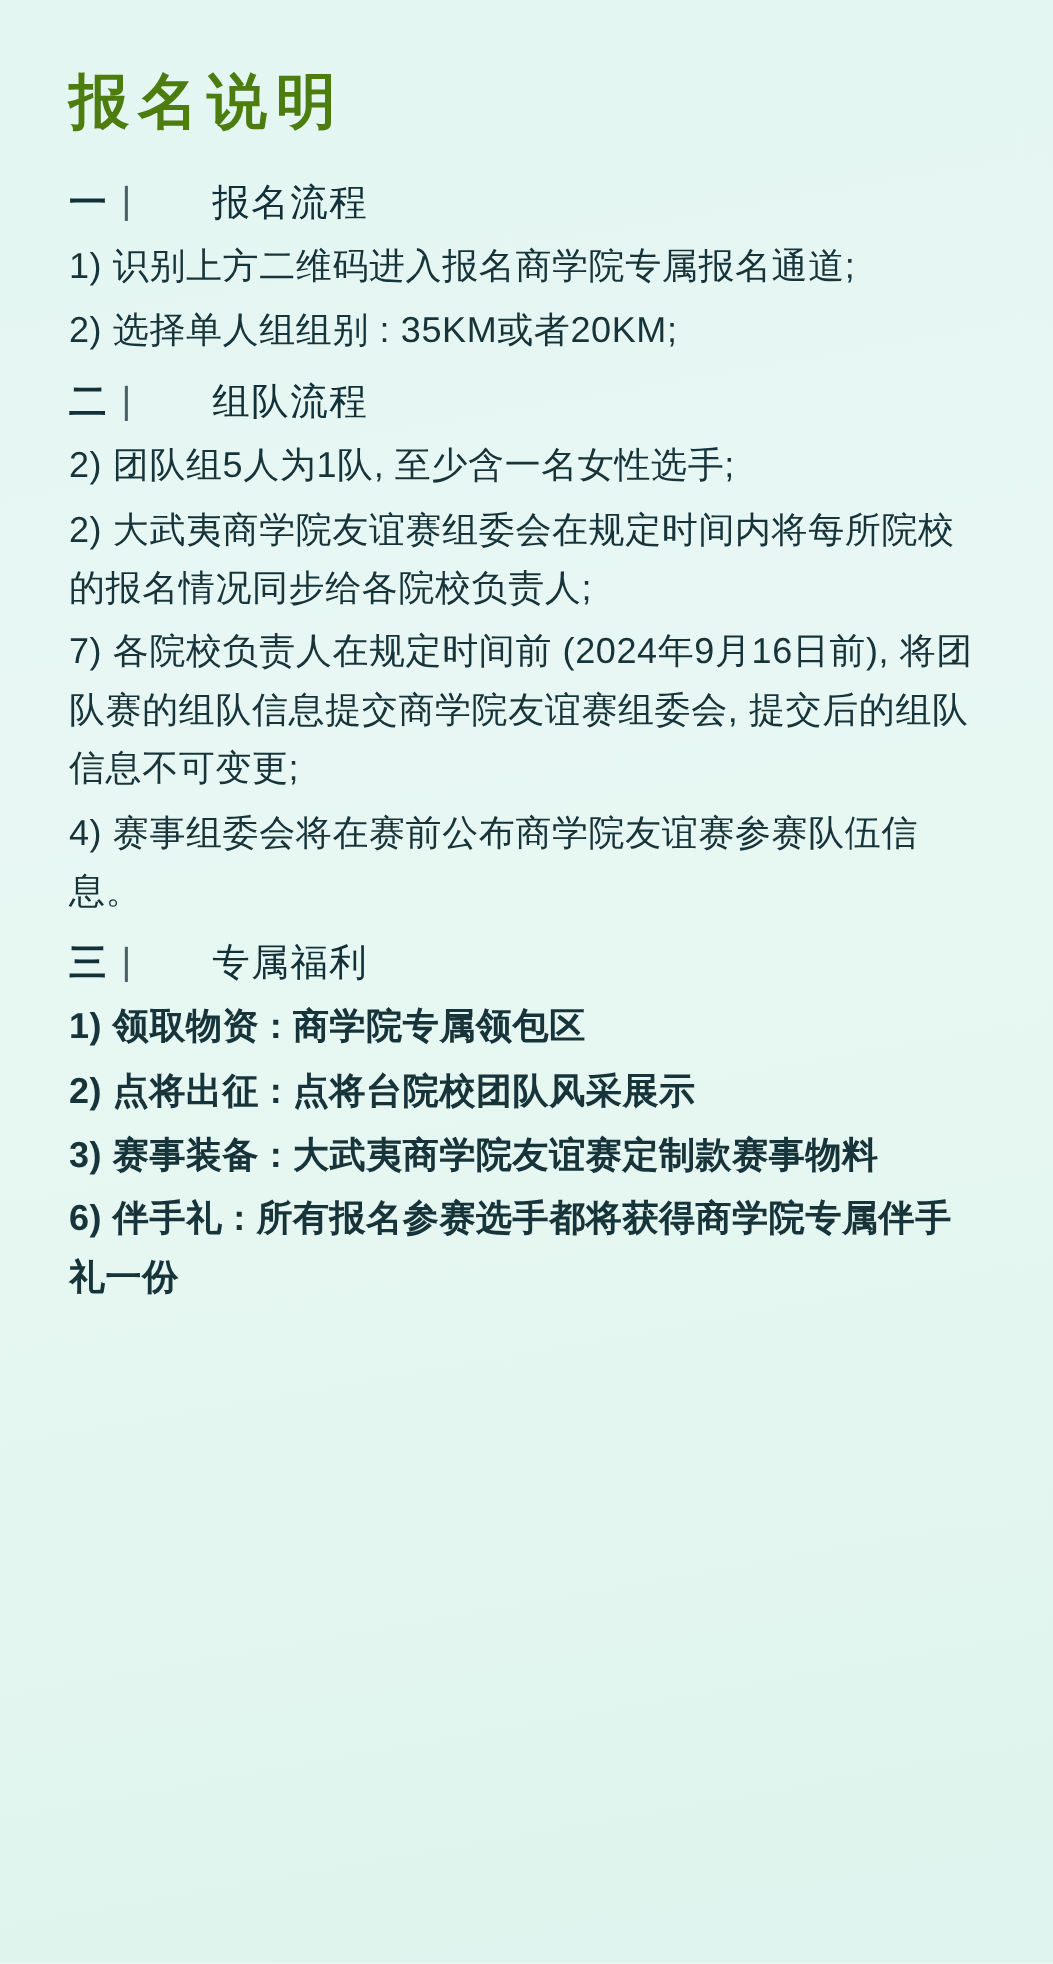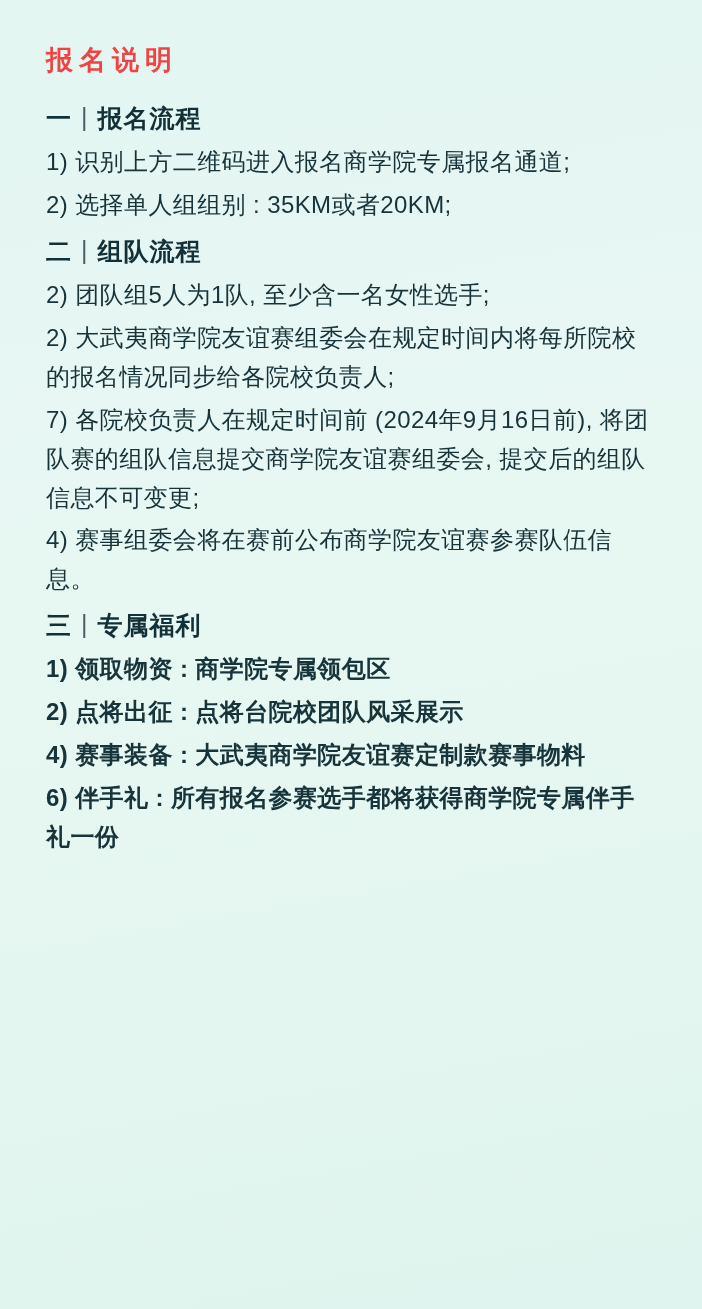--- a/index.html
+++ b/index.html
@@ -12,23 +12,23 @@
     background: linear-gradient(170deg, #e3f6f2 0%, #e8f7f3 35%, #e6f7f1 60%, #dff4ee 100%);
     font-family: "Liberation Sans", "DejaVu Sans", sans-serif;
     color: #17343a;
     -webkit-font-smoothing: antialiased;
   }
   .page {
     padding: 36px 46px 30px 46px;
     box-sizing: border-box;
   }
   .page-title {
-    font-size: 27px;
+    font-size: 40px;
     font-weight: bold;
-    color: #ef4444;
+    color: #4d7c0f;
     letter-spacing: 6px;
     margin: 8px 0 26px 0;
     line-height: 1.2;
   }
   .section {
     margin-bottom: 2px;
   }
   .section-head {
     font-size: 25px;
     font-weight: bold;
@@ -42,21 +42,22 @@
     font-weight: bold;
     margin-right: 0;
   }
   .section-sep {
     color: #4a6168;
     font-weight: normal;
     margin: 0 9px;
     transform: translateY(-1px);
   }
   .section-label {
-    font-weight: bold;
+    font-weight: normal;
+    margin-left: 44px;
   }
   .item {
     font-size: 24px;
     line-height: 1.62;
     color: #17343a;
     margin: 2px 0 4px 0;
     letter-spacing: 0.4px;
   }
   .item.bold {
     font-weight: bold;
@@ -92,17 +93,17 @@
   </div>
 
   <div class="section">
     <div class="section-head">
       <span class="section-num">三</span>
       <span class="section-sep">|</span>
       <span class="section-label">专属福利</span>
     </div>
     <p class="item bold">1) 领取物资 : 商学院专属领包区</p>
     <p class="item bold">2) 点将出征 : 点将台院校团队风采展示</p>
-    <p class="item bold">4) 赛事装备 : 大武夷商学院友谊赛定制款赛事物料</p>
+    <p class="item bold">3) 赛事装备 : 大武夷商学院友谊赛定制款赛事物料</p>
     <p class="item bold">6) 伴手礼 : 所有报名参赛选手都将获得商学院专属伴手礼一份</p>
   </div>
 
 </div>
 
 </body></html>

